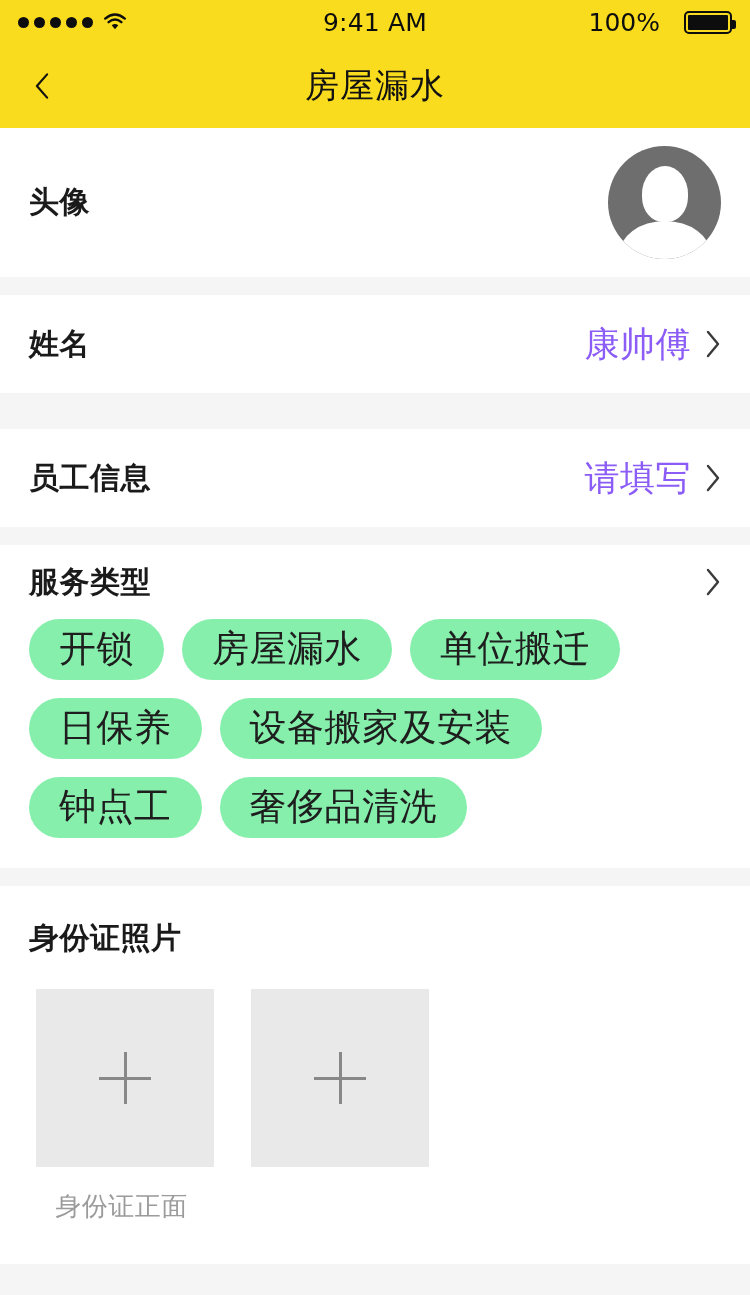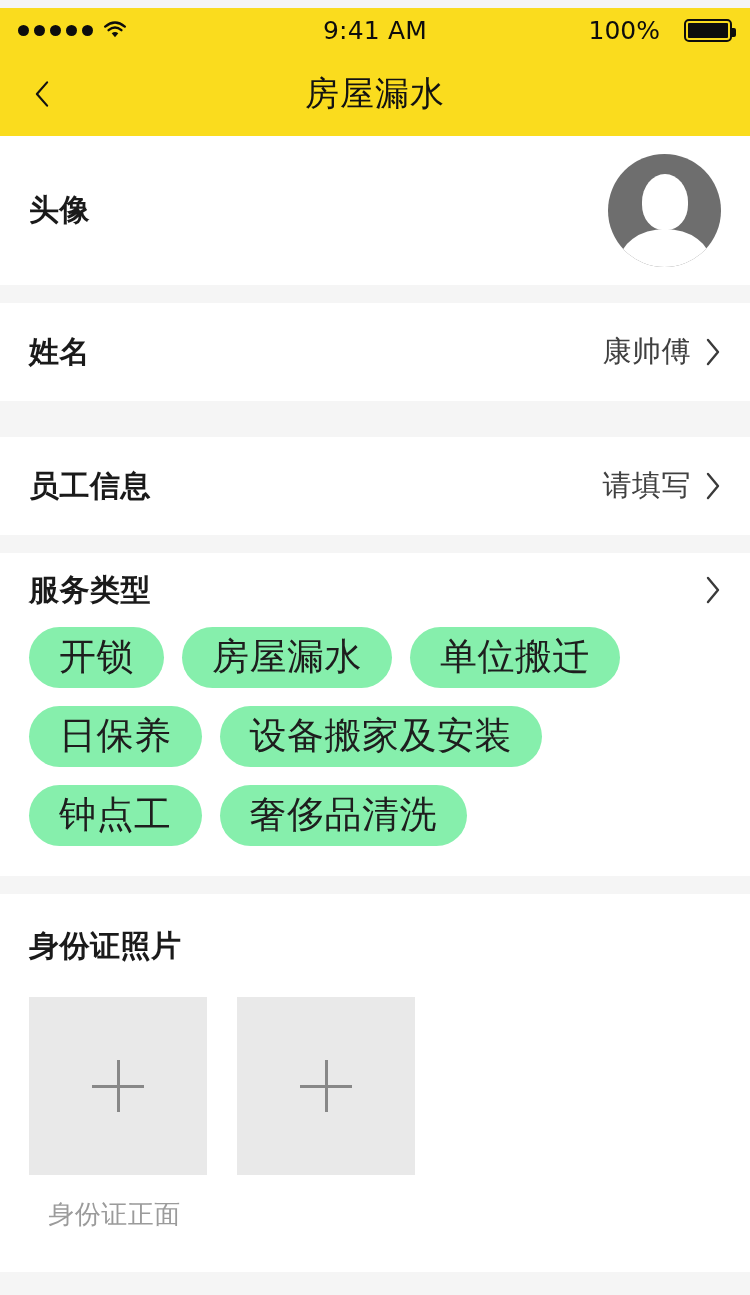--- a/index.html
+++ b/index.html
@@ -24,21 +24,20 @@
 
   
   .statusbar {
     position: relative;
     height: 44px;
     background: #fadc1e;
     display: flex;
     align-items: center;
     box-sizing: border-box;
     padding: 16px 18px;
-    margin-top: 8px;
   }
   .sb-left {
     display: flex;
     align-items: center;
     gap: 10px;
   }
   .dots {
     display: flex;
     align-items: center;
     gap: 5px;
@@ -160,22 +159,22 @@
     font-weight: bold;
     letter-spacing: 0.5px;
   }
   .row-right {
     margin-left: auto;
     display: flex;
     align-items: center;
     gap: 14px;
   }
   .row-value {
-    font-size: 29px;
-    color: #404040;
+    font-size: 35px;
+    color: #8b5cf6;
     letter-spacing: 0.5px;
   }
   .chev {
     display: block;
     width: 16px;
     height: 28px;
     flex: none;
   }
 
   
@@ -250,20 +249,21 @@
     padding-top: 32px;
     padding-bottom: 30px;
     letter-spacing: 0.5px;
   }
   .uploads {
     display: flex;
     gap: 37px;
   }
   .upload {
     width: 171px;
+    margin-left: 7px;
   }
   .upload-box {
     width: 178px;
     height: 178px;
     background: #e9e9e9;
     position: relative;
     cursor: pointer;
   }
   .upload-box .plus-h,
   .upload-box .plus-v {

